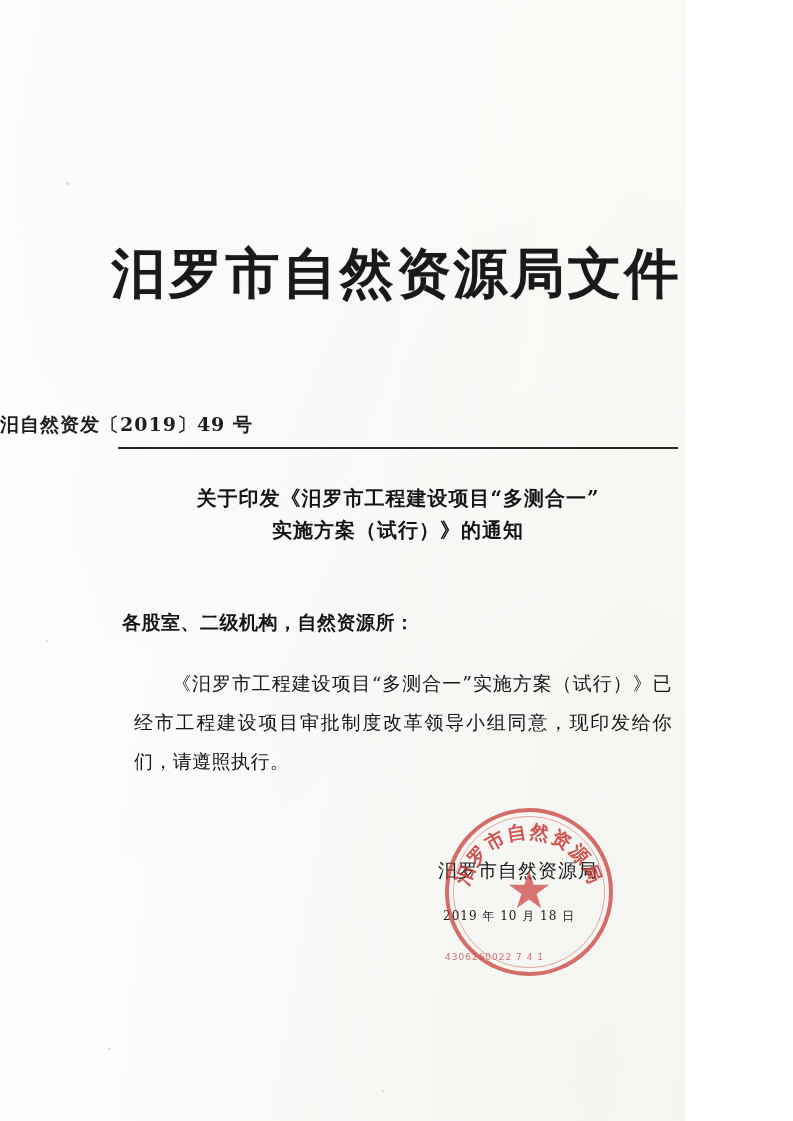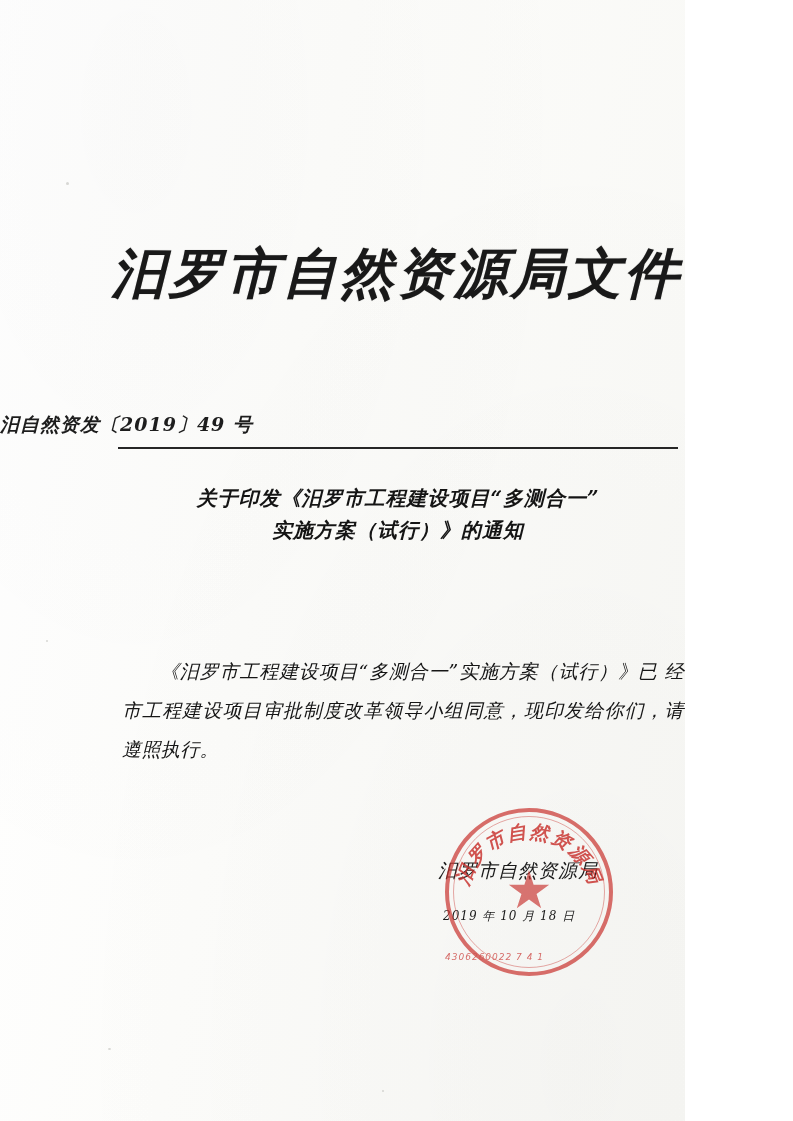--- a/index.html
+++ b/index.html
@@ -12,21 +12,20 @@
     background: #ffffff;
     font-family: "DejaVu Serif", "Liberation Serif", serif;
     overflow: hidden;
   }
   .page {
     position: relative;
     width: 685px;
     height: 1121px;
     background: #fef9c3;
     overflow: hidden;
-    font-style: italic;
   }
   
   .scan-tint {
     position: absolute;
     inset: 0;
     background:
       radial-gradient(ellipse at 20% 10%, rgba(0,0,0,0.015), rgba(0,0,0,0) 60%),
       radial-gradient(ellipse at 85% 95%, rgba(0,0,0,0.02), rgba(0,0,0,0) 65%),
       linear-gradient(100deg, #ffffff 0%, #fcfcfa 40%, #f8f8f5 100%);
     pointer-events: none;
@@ -101,21 +100,21 @@
     top: 652px;
     left: 122px;
     width: 562px;
     font-size: 19px;
     line-height: 2.05;
     color: #161616;
     letter-spacing: .4px;
     text-align: justify;
   }
   .body-text p {
-    margin: 0;
+    margin: 12px;
   }
   .indent {
     text-indent: 38px;
   }
 
   
   .signer {
     position: absolute;
     top: 858px;
     left: 438px;
@@ -209,20 +208,21 @@
 
   <div class="doc-number">汨自然资发〔2019〕49 号</div>
 
   <div class="rule"></div>
 
   <div class="subject">
     <div>关于印发《汨罗市工程建设项目“多测合一”</div>
     <div>实施方案（试行）》的通知</div>
   </div>
 
+  <div class="salutation">各股室、二级机构，自然资源所：</div>
 
   <div class="body-text">
     <p class="indent">《汨罗市工程建设项目“多测合一”实施方案（试行）》已 经市工程建设项目审批制度改革领导小组同意，现印发给你们，请遵照执行。</p>
   </div>
 
   <div class="signer">汨罗市自然资源局</div>
 
   <div class="sign-date">2019 年 10 月 18 日</div>
 
   <div class="seal">

